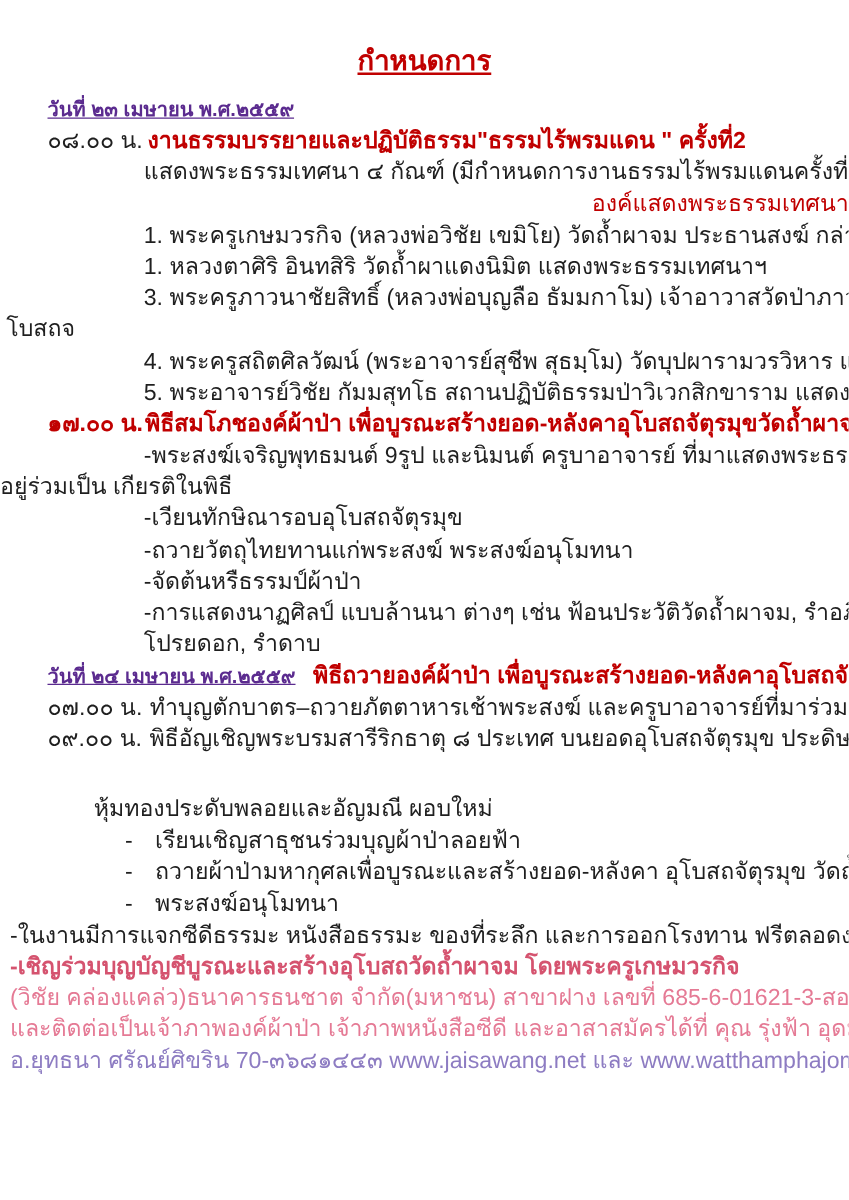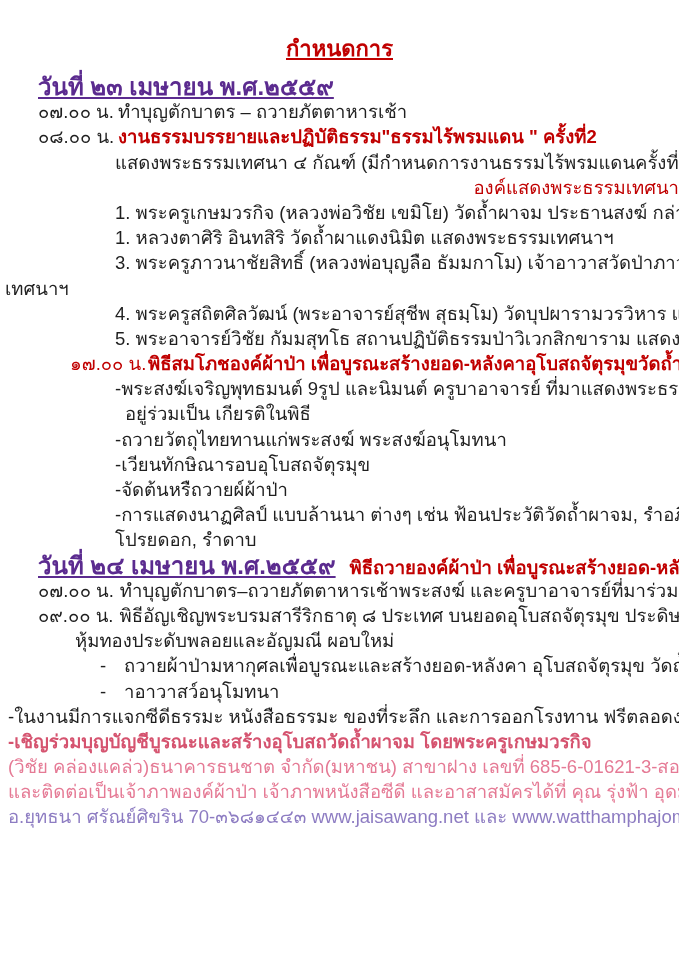--- a/index.html
+++ b/index.html
@@ -18,70 +18,70 @@
     line-height: 25.2px;
     font-size: 18.5px;
     white-space: nowrap;
     overflow: visible;
   }
   
   .L-center  { text-align: center; height: 30px; line-height: 30px; margin-bottom: 10px; }
   .L-flush   { padding-left: 5px; }
   .L-foot    { padding-left: 8px; }
   .L-time    { padding-left: 38px; }
-  .L-wrap2   { padding-left: 75px; }
+  .L-wrap2   { padding-left: 75px; margin-top: 31px; }
   .L-subhead { padding-left: 95px; text-align: right; }
   .L-list    { padding-left: 115px; }
-  .L-cont    { padding-left: 125px; }
+  .L-cont    { }
   .L-bullet  { padding-left: 100px; }
   
   .t    { color: var(--red); font-weight: bold; font-size: 22px; text-decoration: underline; }
-  .d    { color: var(--purple); font-weight: bold; font-size: 24px; text-decoration: underline; }
+  .d    { color: var(--purple); font-weight: bold; font-size: 16px; text-decoration: underline; }
   .b    { color: var(--black); }
   .r    { color: var(--red); }
   .rb   { color: var(--red); font-weight: bold; }
   .sfx  { color: var(--red); font-weight: bold; margin-left: 14px; }
   .lab  { display: inline-block; width: 80px; color: var(--black); }
-  .labr { display: inline-block; width: 78px; color: var(--red); font-weight: normal; margin-left: 32px; }
+  .labr { display: inline-block; width: 78px; color: var(--red); font-weight: bold; }
   .labn { margin-right: 6px; color: var(--black); }
   .dash { display: inline-block; width: 24px; color: var(--black); }
   .pk   { color: var(--pink); }
   .rs   { color: var(--rose); font-weight: bold; }
   .lv   { color: var(--lavender); }
 </style>
 </head>
 <body>
 
 <div class="page">
   <div class="doc" id="doc">
       <div class="row L-center"><span class="t">กำหนดการ</span></div>
       <div class="row L-time"><span class="d">วันที่ ๒๓ เมษายน พ.ศ.๒๕๕๙</span></div>
-      <div class="row L-time"><span class="lab">๐๗.๐๐ น.</span><span class="b">ทำบุญตักบาตร – ถวายภัตตาหารเช้า</span></div>
       <div class="row L-time"><span class="lab">๐๘.๐๐ น.</span><span class="rb">งานธรรมบรรยายและปฏิบัติธรรม"ธรรมไร้พรมแดน " ครั้งที่2</span></div>
       <div class="row L-list"><span class="b">แสดงพระธรรมเทศนา ๔ กัณฑ์ (มีกำหนดการงานธรรมไร้พรมแดนครั้งที่2แนบมา)</span></div>
       <div class="row L-subhead"><span class="r">องค์แสดงพระธรรมเทศนา</span></div>
       <div class="row L-list"><span class="b">1. พระครูเกษมวรกิจ (หลวงพ่อวิชัย เขมิโย) วัดถ้ำผาจม ประธานสงฆ์ กล่าวเปิด-ปิดงาน</span></div>
       <div class="row L-list"><span class="b">1. หลวงตาศิริ อินทสิริ วัดถ้ำผาแดงนิมิต แสดงพระธรรมเทศนาฯ</span></div>
       <div class="row L-list"><span class="b">3. พระครูภาวนาชัยสิทธิ์ (หลวงพ่อบุญลือ ธัมมกาโม) เจ้าอาวาสวัดป่าภาวนาวิเวก แสดงพระธรรม</span></div>
-      <div class="row L-flush"><span class="b">เทศนาฯ</span></div>
+      <div class="row L-flush"><span class="b">โบสถจ</span></div>
       <div class="row L-list"><span class="b">4. พระครูสถิตศิลวัฒน์ (พระอาจารย์สุชีพ สุธมฺโม) วัดบุปผารามวรวิหาร แสดงพระธรรมเทศนาฯ</span></div>
       <div class="row L-list"><span class="b">5. พระอาจารย์วิชัย กัมมสุทโธ สถานปฏิบัติธรรมป่าวิเวกสิกขาราม แสดงพระธรรมเทศนาฯ</span></div>
       <div class="row L-time"><span class="labr">๑๗.๐๐ น.</span><span class="rb">พิธีสมโภชองค์ผ้าป่า เพื่อบูรณะสร้างยอด-หลังคาอุโบสถจัตุรมุขวัดถ้ำผาจม</span></div>
       <div class="row L-list"><span class="b">-พระสงฆ์เจริญพุทธมนต์ 9รูป และนิมนต์ ครูบาอาจารย์ ที่มาแสดงพระธรรมเทศนา</span></div>
       <div class="row L-cont"><span class="b">อยู่ร่วมเป็น เกียรติในพิธี</span></div>
+      <div class="row L-list"><span class="b">-เวียนทักษิณารอบอุโบสถจัตุรมุข</span></div>
       <div class="row L-list"><span class="b">-ถวายวัตถุไทยทานแก่พระสงฆ์ พระสงฆ์อนุโมทนา</span></div>
-      <div class="row L-list"><span class="b">-เวียนทักษิณารอบอุโบสถจัตุรมุข</span></div>
-      <div class="row L-list"><span class="b">-จัดต้นหรืถวายผ์ผ้าป่า</span></div>
+      <div class="row L-list"><span class="b">-จัดต้นหรืธรรมป์ผ้าป่า</span></div>
       <div class="row L-list"><span class="b">-การแสดงนาฏศิลป์ แบบล้านนา ต่างๆ เช่น ฟ้อนประวัติวัดถ้ำผาจม, รำอภินิหาร, รำ</span></div>
       <div class="row L-list"><span class="b">โปรยดอก, รำดาบ</span></div>
       <div class="row L-time"><span class="d">วันที่ ๒๔ เมษายน พ.ศ.๒๕๕๙</span><span class="sfx">พิธีถวายองค์ผ้าป่า เพื่อบูรณะสร้างยอด-หลังคาอุโบสถจัตุรมุข</span></div>
       <div class="row L-time"><span class="labn">๐๗.๐๐ น.</span><span class="b">ทำบุญตักบาตร–ถวายภัตตาหารเช้าพระสงฆ์ และครูบาอาจารย์ที่มาร่วมงาน รับบิณฑบาต</span></div>
       <div class="row L-time"><span class="labn">๐๙.๐๐ น.</span><span class="b">พิธีอัญเชิญพระบรมสารีริกธาตุ ๘ ประเทศ บนยอดอุโบสถจัตุรมุข ประดิษฐานในผอบเงิน</span></div>
       <div class="row L-wrap2"><span class="b">หุ้มทองประดับพลอยและอัญมณี ผอบใหม่</span></div>
+      <div class="row L-bullet"><span class="dash">-</span><span class="b">เรียนเชิญสาธุชนร่วมบุญผ้าป่าลอยฟ้า</span></div>
       <div class="row L-bullet"><span class="dash">-</span><span class="b">ถวายผ้าป่ามหากุศลเพื่อบูรณะและสร้างยอด-หลังคา อุโบสถจัตุรมุข วัดถ้ำผาจม</span></div>
-      <div class="row L-bullet"><span class="dash">-</span><span class="b">าอาวาสว์อนุโมทนา</span></div>
+      <div class="row L-bullet"><span class="dash">-</span><span class="b">พระสงฆ์อนุโมทนา</span></div>
       <div class="row L-foot"><span class="b">-ในงานมีการแจกซีดีธรรมะ หนังสือธรรมะ ของที่ระลึก และการออกโรงทาน ฟรีตลอดงาน</span></div>
       <div class="row L-foot"><span class="rs">-เชิญร่วมบุญบัญชีบูรณะและสร้างอุโบสถวัดถ้ำผาจม โดยพระครูเกษมวรกิจ</span></div>
       <div class="row L-foot"><span class="pk">(วิชัย คล่องแคล่ว)ธนาคารธนชาต จำกัด(มหาชน) สาขาฝาง เลขที่ 685-6-01621-3-สอบถามรายละเอียดเพิ่มเติม</span></div>
       <div class="row L-foot"><span class="pk">และติดต่อเป็นเจ้าภาพองค์ผ้าป่า เจ้าภาพหนังสือซีดี และอาสาสมัครได้ที่ คุณ รุ่งฟ้า อุดมวงศ์ ๐๘๑-๘๘๓๘๐๖๒</span></div>
       <div class="row L-foot"><span class="lv">อ.ยุทธนา ศรัณย์ศิขริน 70-๓๖๘๑๔๔๓ </span><span class="lv">www.jaisawang.net</span><span class="lv"> และ </span><span class="lv">www.watthamphajom.com</span></div>
     </div>
 </div>
 
 </body></html>

